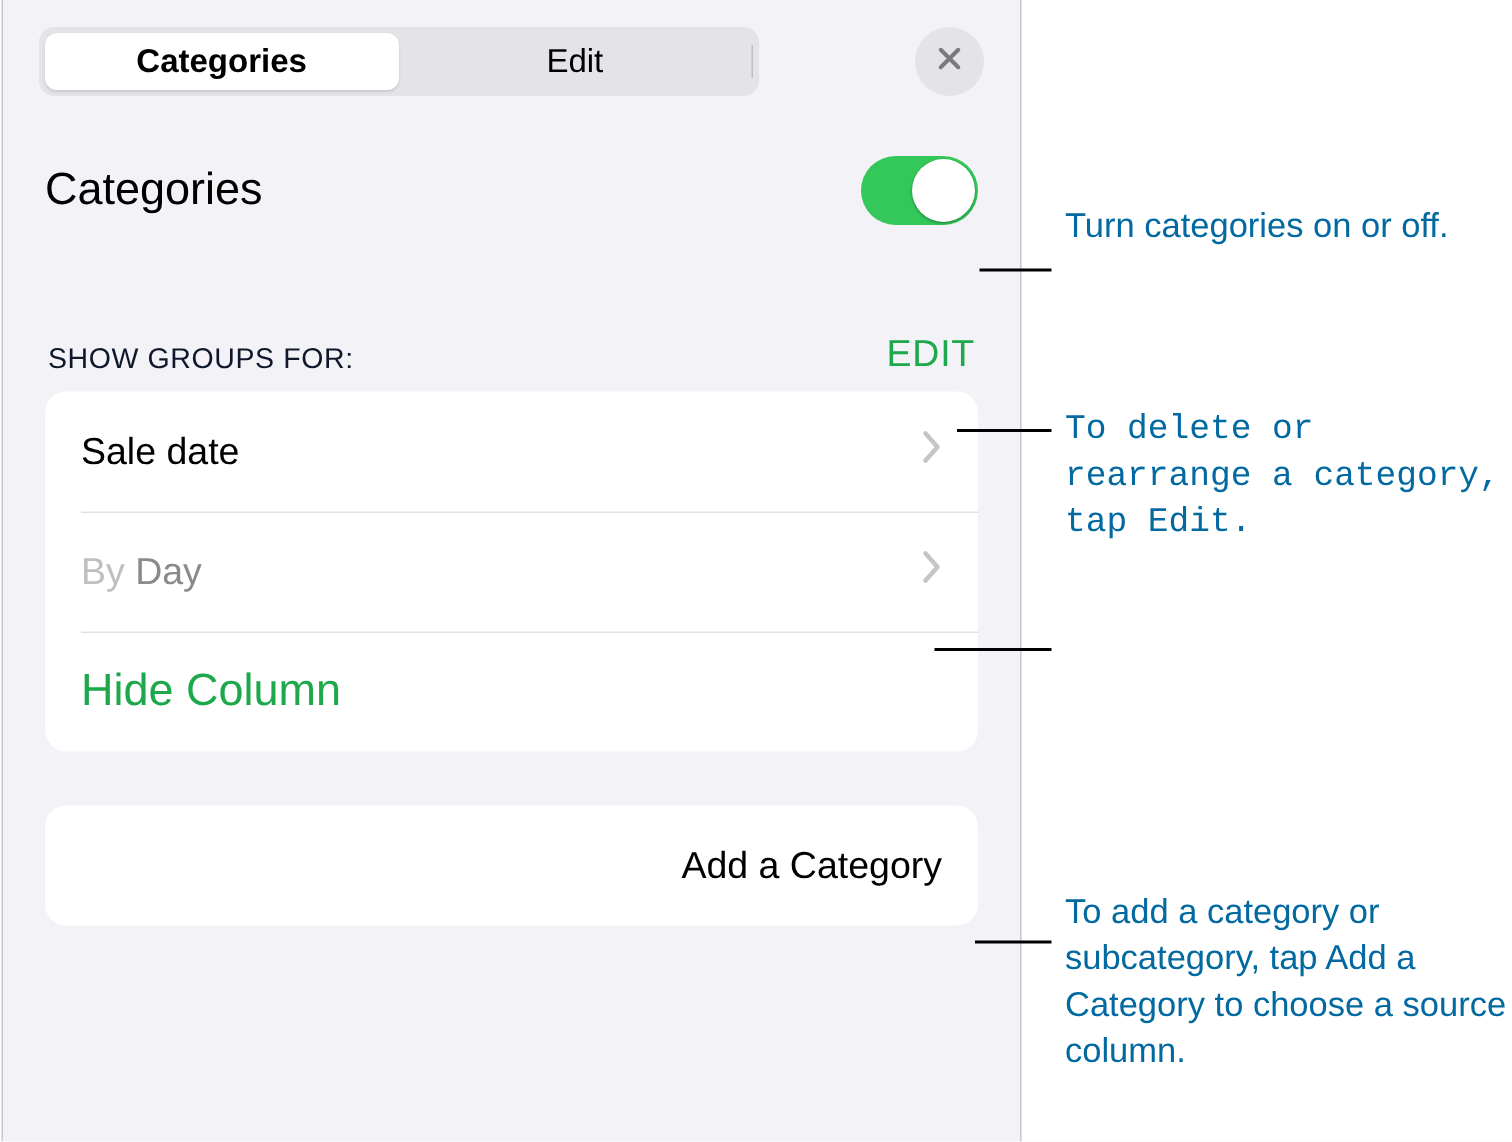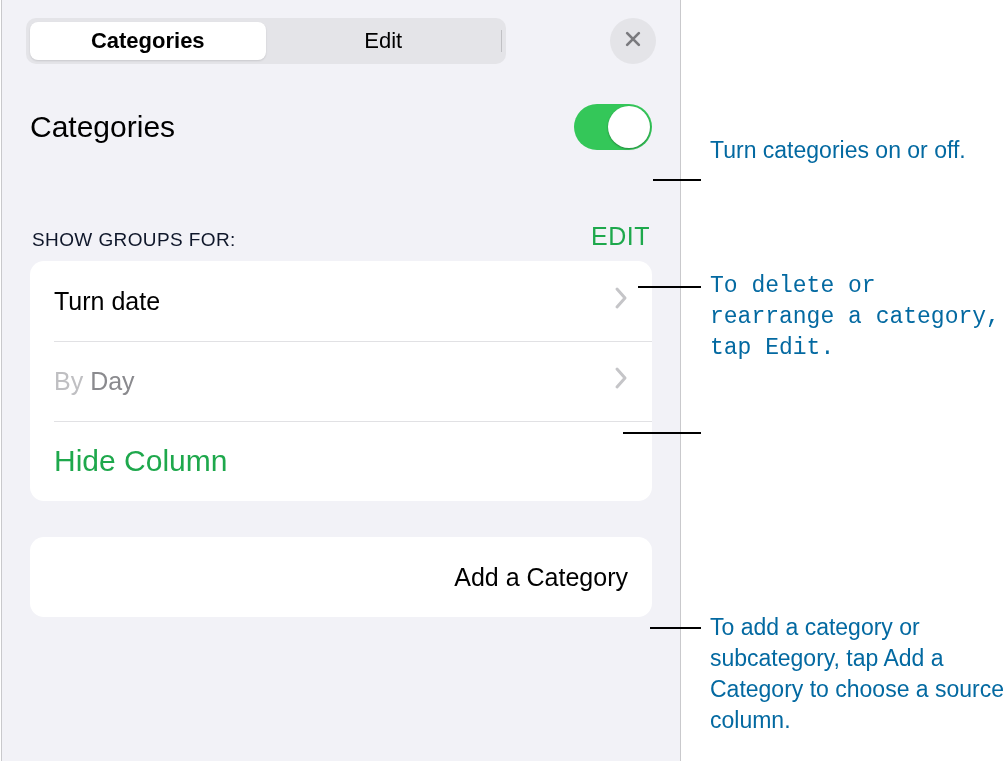--- a/index.html
+++ b/index.html
@@ -148,21 +148,21 @@
       </div>
     </div>
 
     <div class="group-header">
       <div class="group-header-label">SHOW GROUPS FOR:</div>
       <div class="edit-link">EDIT</div>
     </div>
 
     <div class="card">
       <div class="row">
-        <div class="row-label">Turn date</div>
+        <div class="row-label">Sale date</div>
         <span>
           <svg class="chevron" viewBox="0 0 14 24">
               <path d="M3 3 L11 12 L3 21"></path>
             </svg>
         </span>
       </div>
       <div class="row">
         <div class="row-label muted-prefix">
           <span class="prefix">By </span><span class="suffix">Day</span>
         </div>
@@ -185,14 +185,14 @@
 
   </div>
 
   <div class="lead" style="left:653px; top:179px; width:48px;"></div>
   <div class="lead" style="left:638px; top:286px; width:63px;"></div>
   <div class="lead" style="left:623px; top:432px; width:78px;"></div>
   <div class="lead" style="left:650px; top:627px; width:51px;"></div>
 
   <div class="callout" style="left:710px; top:135px;">Turn categories on or off.</div>
   <div class="callout" style="left:710px; top:271px;font-family:Liberation Mono, monospace;">To delete or rearrange a category, tap Edit.</div>
-  <div class="callout" style="left:710px; top:612px;">To add a category or subcategory, tap Add a Category to choose a source column.</div>
+  <div class="callout" style="left:710px; top:592px;">To add a category or subcategory, tap Add a Category to choose a source column.</div>
 </div>
 
 </body></html>

